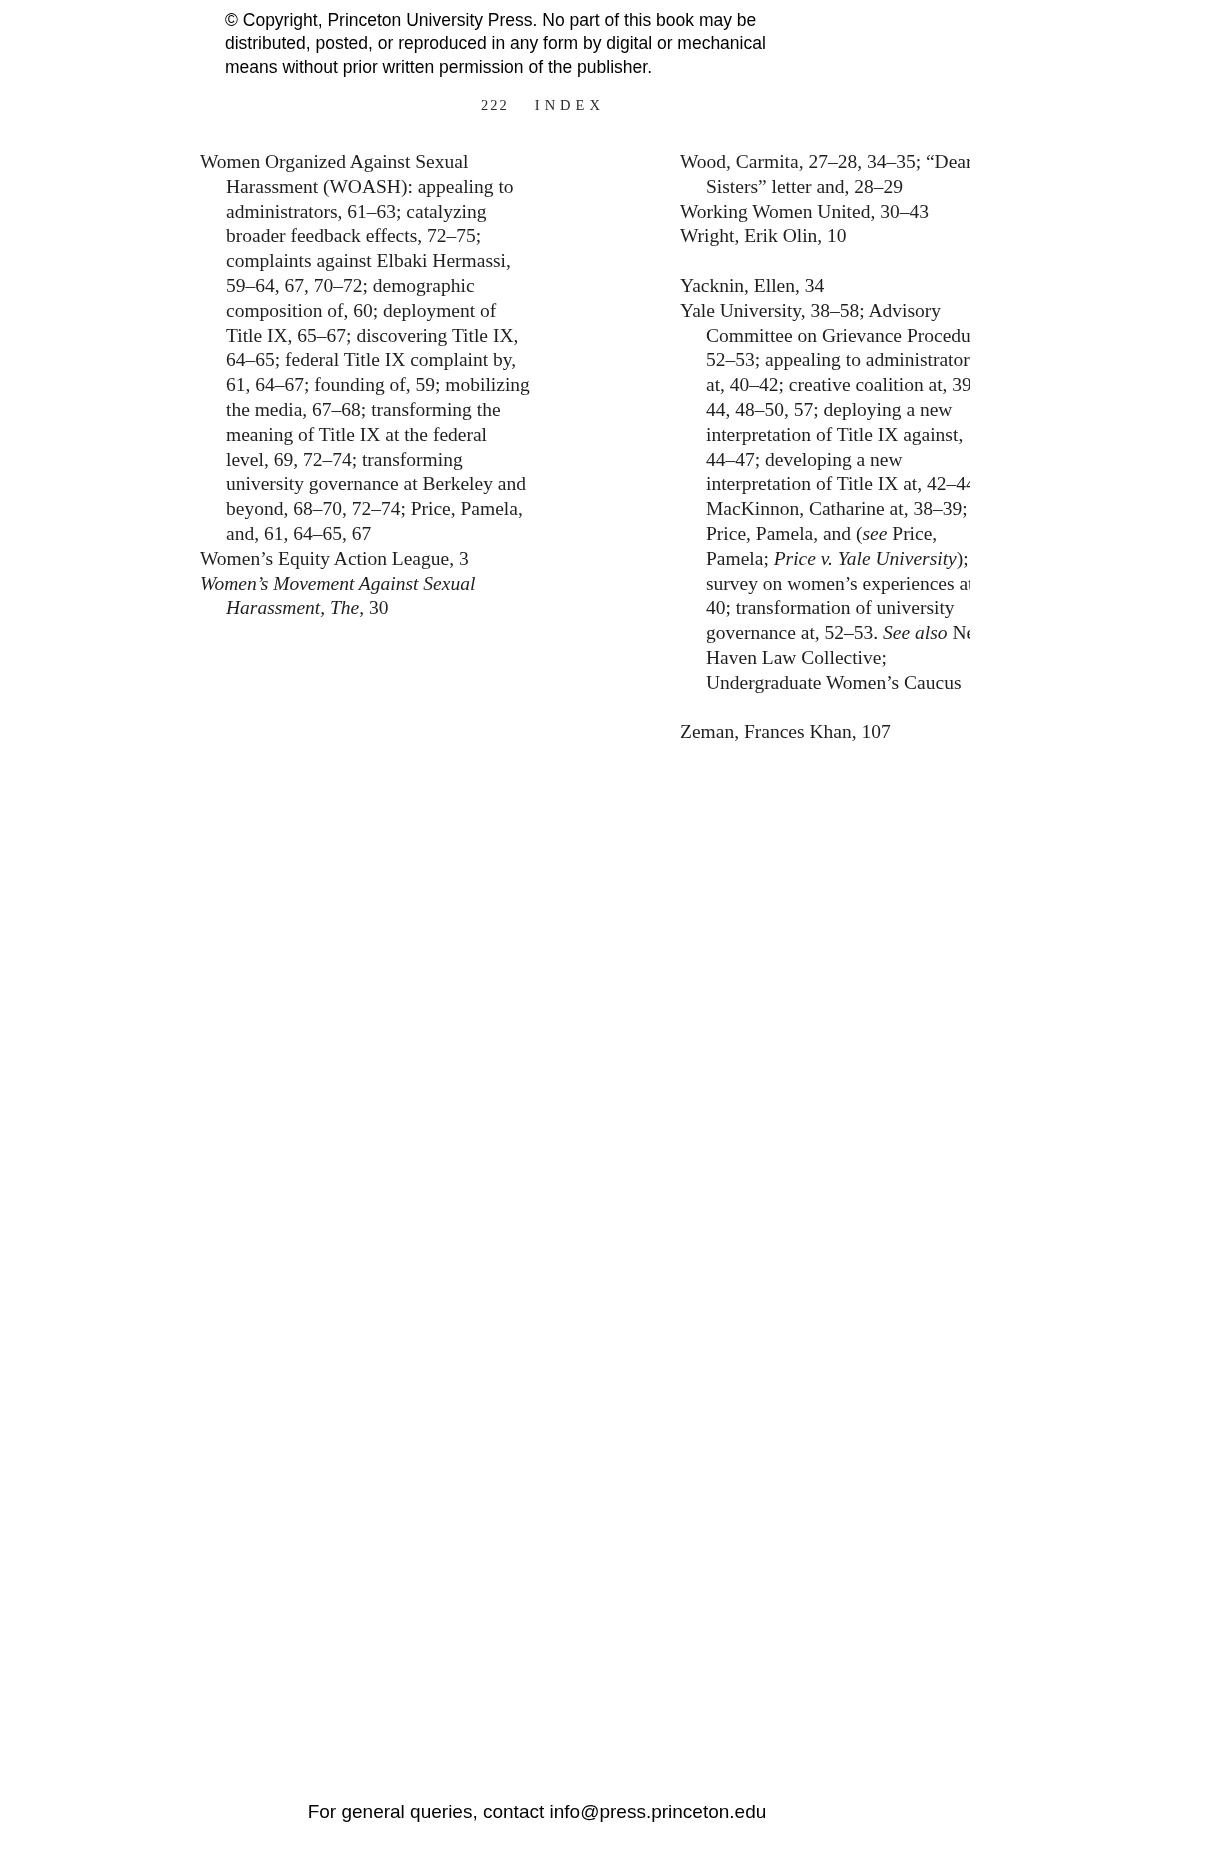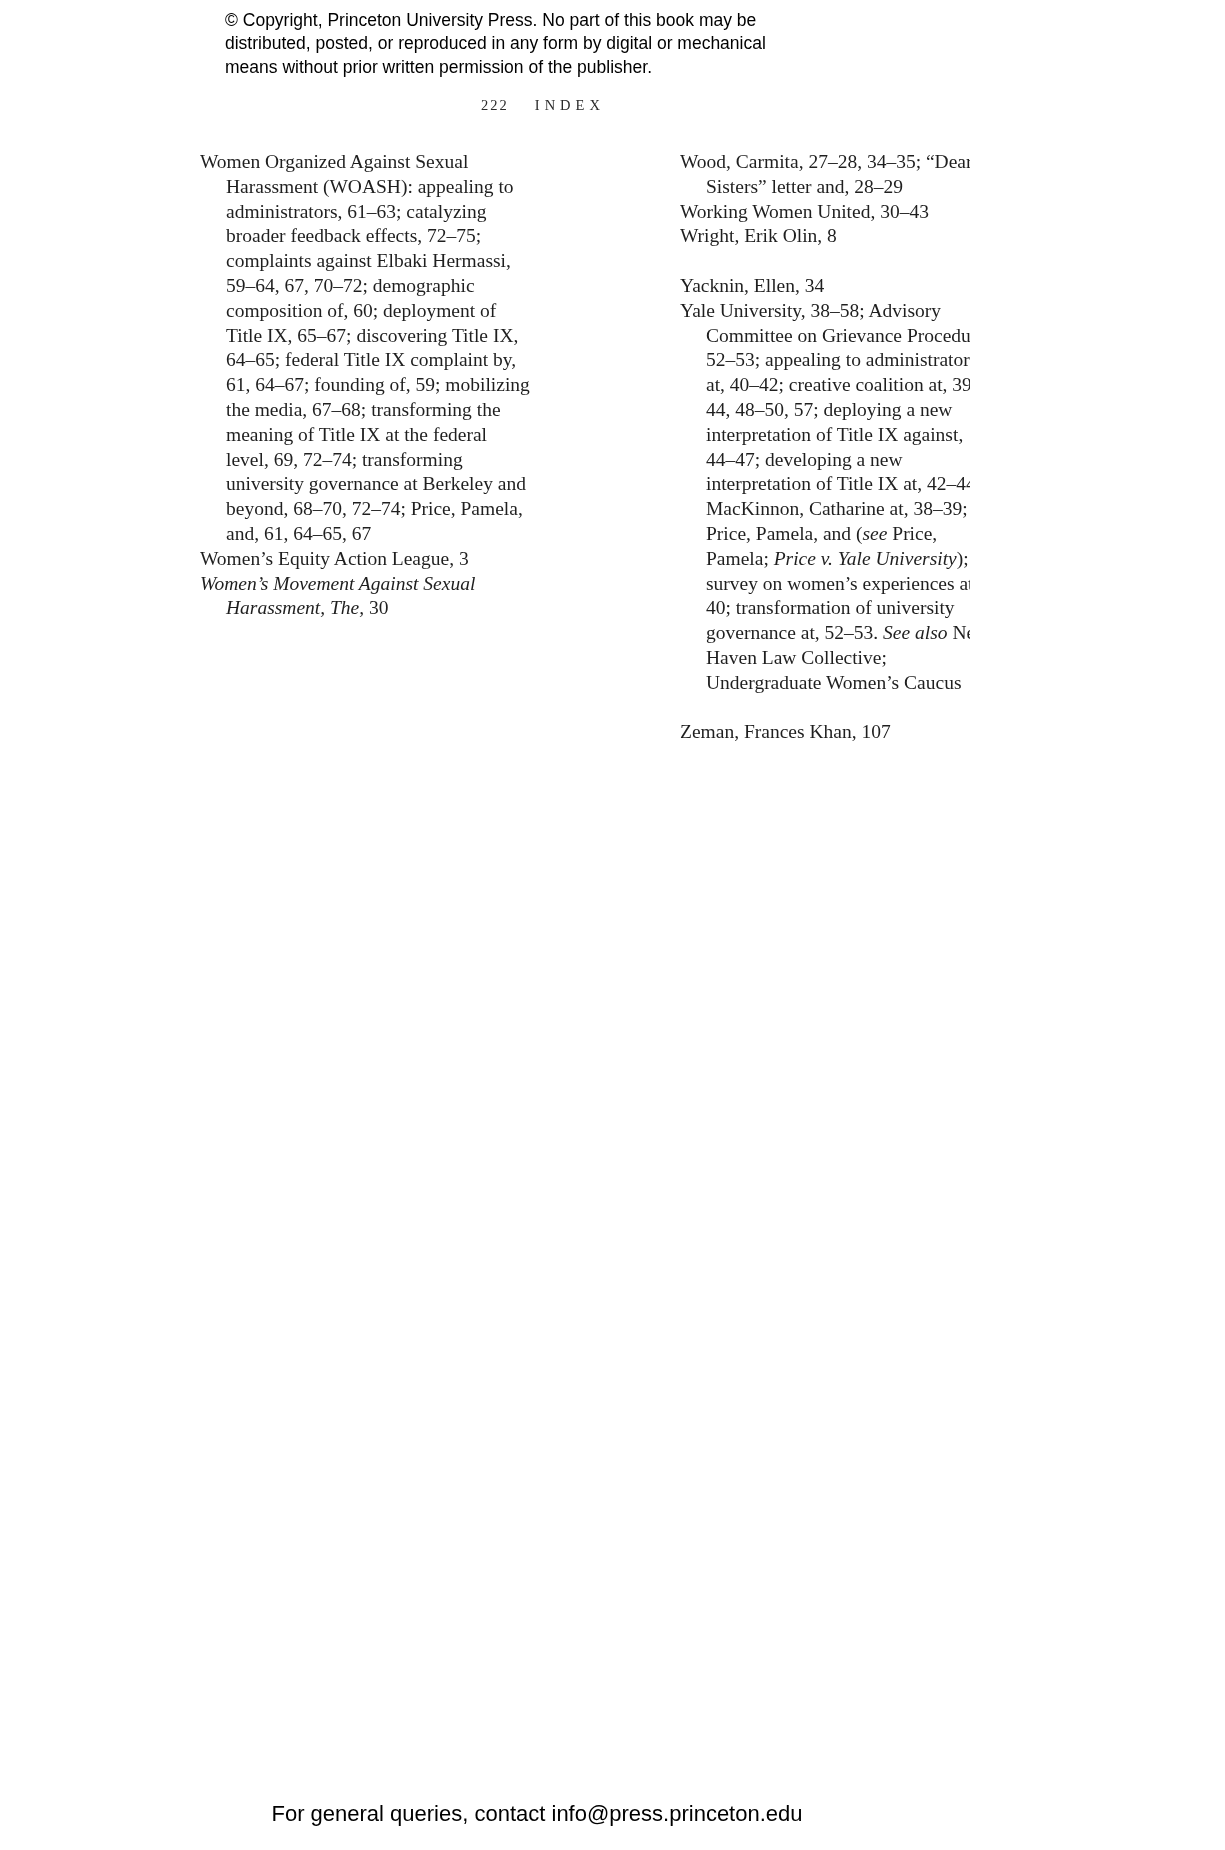--- a/index.html
+++ b/index.html
@@ -25,21 +25,21 @@
     color:#1f1f1f; text-align:left; hyphens:manual;margin-left:8px;
   }
   .col-left  { left:192px; width:334px; }
   .col-right { left:672px; width:316px; }
   .entry { text-indent:-26px; padding-left:26px; }
   .entry.gap { margin-top:24.8px; }
   .entry i { font-style:italic; }
   .footer {
     position:absolute; left:0; top:1801px; width:1040px; text-align:center;
     font-family:"Liberation Sans","DejaVu Sans",sans-serif;
-    font-size:22px; color:#000000;padding-left:34px;
+    font-size:19px; color:#000000;padding-left:34px;
   }
 </style>
 </head>
 <body>
 
 <div class="page">
 
   <div class="copyright">© Copyright, Princeton University Press. No part of this book may be distributed, posted, or reproduced in any form by digital or mechanical means without prior written permission of the publisher.</div>
 
   <div class="page-header">
@@ -48,21 +48,21 @@
 
   <div class="col col-left">
       <p class="entry"><span>Women Organized Against Sexual Harassment (WOASH): appealing to administrators, 61–63; catalyzing broader feedback effects, 72–75; complaints against Elbaki Hermassi, 59–64, 67, 70–72; demographic composition of, 60; deployment of Title IX, 65–67; discovering Title IX, 64–65; federal Title IX complaint by, 61, 64–67; founding of, 59; mobilizing the media, 67–68; transforming the meaning of Title IX at the federal level, 69, 72–74; transforming university governance at Berkeley and beyond, 68–70, 72–74; Price, Pamela, and, 61, 64–65, 67</span></p>
       <p class="entry"><span>Women’s Equity Action League, 3</span></p>
       <p class="entry"><i>Women’s Movement Against Sexual Harassment, The,</i><span> 30</span></p>
     </div>
 
   <div class="col col-right">
       <p class="entry"><span>Wood, Carmita, 27–28, 34–35; “Dear Sisters” letter and, 28–29</span></p>
       <p class="entry"><span>Working Women United, 30–43</span></p>
-      <p class="entry"><span>Wright, Erik Olin, 8</span></p>
+      <p class="entry"><span>Wright, Erik Olin, 10</span></p>
       <p class="entry gap"><span>Yacknin, Ellen, 34</span></p>
       <p class="entry"><span>Yale University, 38–58; Advisory Committee on Grievance Procedure, 52–53; appealing to administrators at, 40–42; creative coalition at, 39, 44, 48–50, 57; deploying a new interpretation of Title IX against, 44–47; developing a new interpretation of Title IX at, 42–44; MacKinnon, Catharine at, 38–39; Price, Pamela, and (</span><i>see</i><span> Price, Pamela; </span><i>Price v. Yale University</i><span>); survey on women’s experiences at, 40; transformation of university governance at, 52–53. </span><i>See also</i><span> New Haven Law Collective; Undergraduate Women’s Caucus</span></p>
       <p class="entry gap"><span>Zeman, Frances Khan, 107</span></p>
     </div>
 
   <div class="footer">For general queries, contact info@press.princeton.edu</div>
 
 </div>
 
 </body></html>

